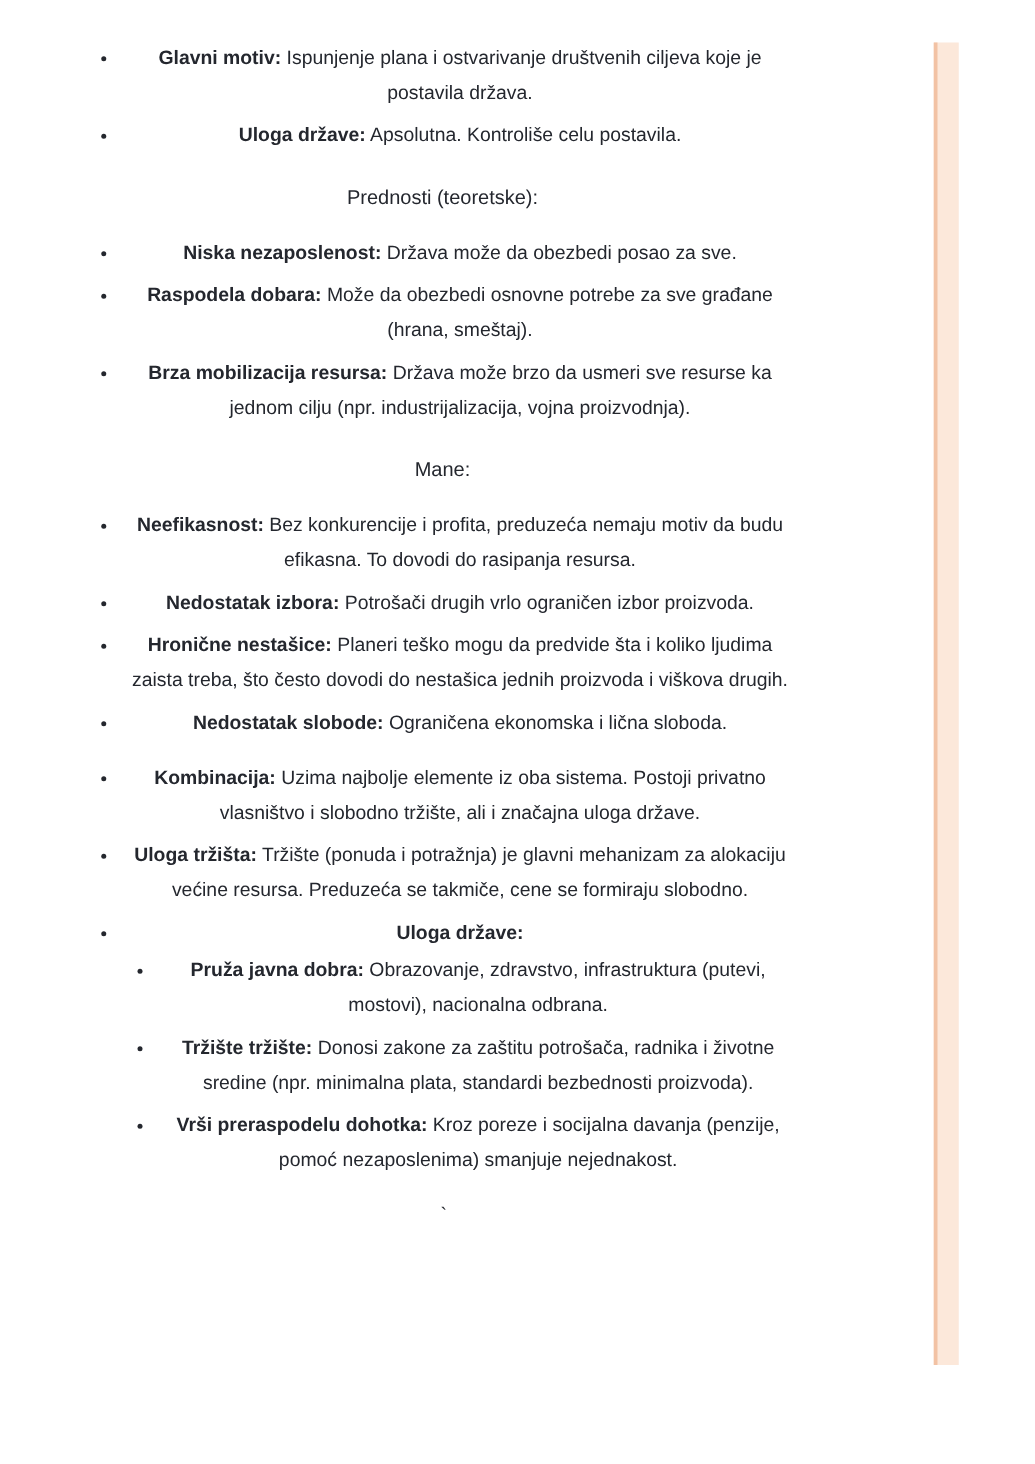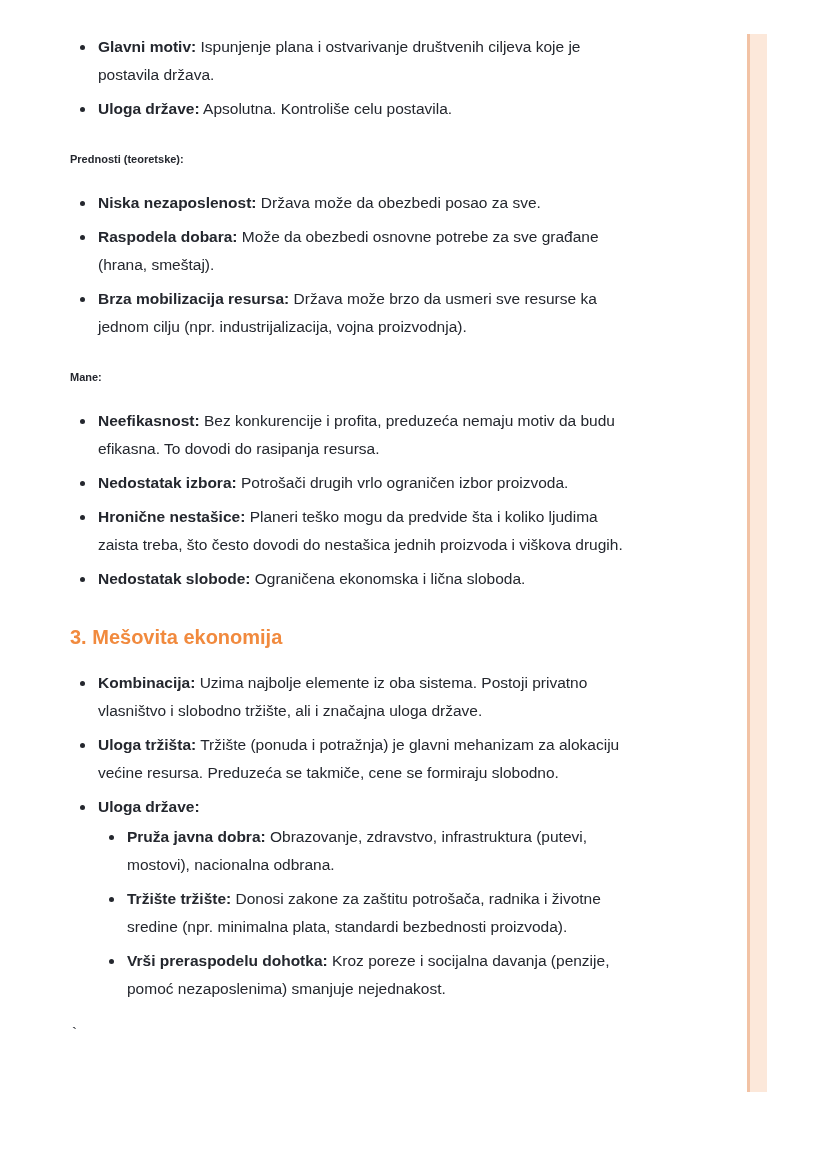--- a/index.html
+++ b/index.html
@@ -8,20 +8,21 @@
     background: #ffffff;
   }
   .page {
     position: relative;
     width: 828px;
     height: 1092px;
     background: #ffffff;
     overflow: hidden;
     font-family: "Liberation Sans", sans-serif;
     color: var(--text, #24272e);
+    text-align: center;
   }
   .stripe {
     position: absolute;
     left: 747px;
     top: 34px;
     width: 17px;
     height: 1092px;
     background: var(--stripe-light, #fce8da);
     border-left: 3px solid var(--stripe-dark, #f2c2a4);
     z-index: 1;
@@ -47,22 +48,22 @@
   ul.sublist {
     margin: 2px 0 0 0;
     padding: 0 0 0 27px;
     list-style: disc;
   }
   ul.sublist li {
     margin: 0 0 6px 0;
     padding-left: 2px;
   }
   .bold-head {
-    font-weight: bold;
-    font-size: 11px;
+    font-weight: normal;
+    font-size: 16px;
     margin: 22px 0 16px 0;
   }
   .orange-head {
     color: var(--accent-orange, #f18a3e);
     font-size: 20px;
     font-weight: bold;
     margin: 30px 0 18px 0;
   }
   .para {
     margin: 0 0 18px 0;
@@ -132,21 +133,20 @@
       <li>
         <strong>Hronične nestašice:</strong>
         <span>Planeri teško mogu da predvide šta i koliko ljudima zaista treba, što često dovodi do nestašica jednih proizvoda i viškova drugih.</span>
       </li>
       <li>
         <strong>Nedostatak slobode:</strong>
         <span>Ograničena ekonomska i lična sloboda.</span>
       </li>
     </ul>
 
-    <h2 class="orange-head">3. Mešovita ekonomija</h2>
 
 
     <ul class="blist">
       <li>
         <strong>Kombinacija:</strong>
         <span>Uzima najbolje elemente iz oba sistema. Postoji privatno vlasništvo i slobodno tržište, ali i značajna uloga države.</span>
       </li>
       <li>
         <strong>Uloga tržišta:</strong>
         <span>Tržište (ponuda i potražnja) je glavni mehanizam za alokaciju većine resursa. Preduzeća se takmiče, cene se formiraju slobodno.</span>

